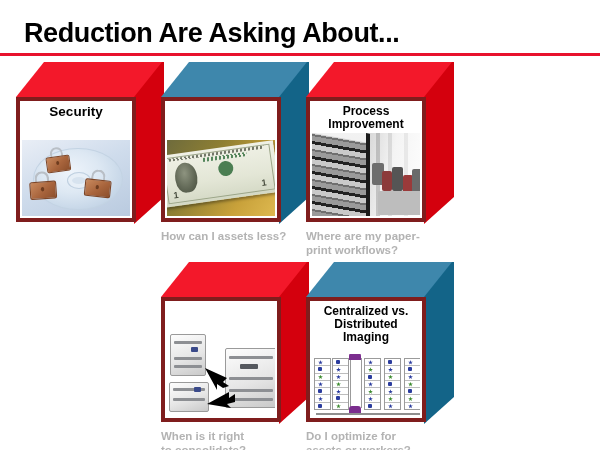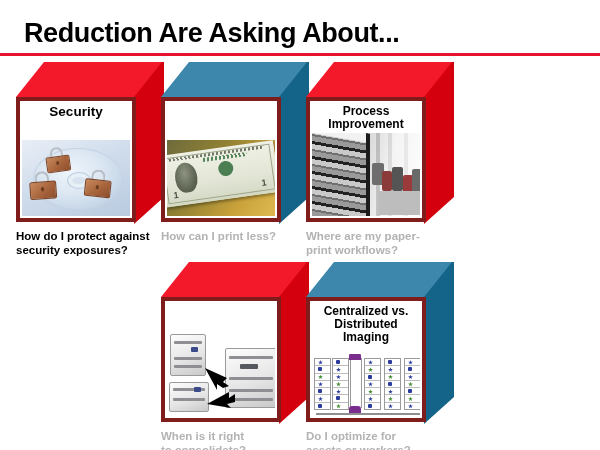--- a/index.html
+++ b/index.html
@@ -427,22 +427,20 @@
           </div>
           <div class="lock lock-c">
             <div class="shackle"></div>
               <div class="body"></div>
               <div class="kh"></div>
           </div>
         </div>
       </div>
     </div>
   </div>
-  <div class="caption emph">How do I protect against
-security exposures?</div>
 </div>
 
 <div class="card blue" style="left:161px; top:62px;">
   <div class="box">
     <div class="top-face"></div>
     <div class="side-face"></div>
     <div class="panel">
       <div class="panel-art">
         <div class="art-money">
           <div class="bill">
@@ -450,21 +448,21 @@
             <div class="bill-portrait"></div>
             <div class="bill-serial"></div>
             <div class="bill-seal"></div>
             <div class="bill-one-l">1</div>
             <div class="bill-one-r">1</div>
           </div>
         </div>
       </div>
     </div>
   </div>
-  <div class="caption">How can I print less?</div>
+  <div class="caption">How can I assets less?</div>
 </div>
 
 <div class="card" style="left:306px; top:62px;">
   <div class="box">
     <div class="top-face"></div>
     <div class="side-face"></div>
     <div class="panel">
       <div class="panel-title small">Process
 Improvement</div>
       <div class="panel-art" style="bottom:2px;">

